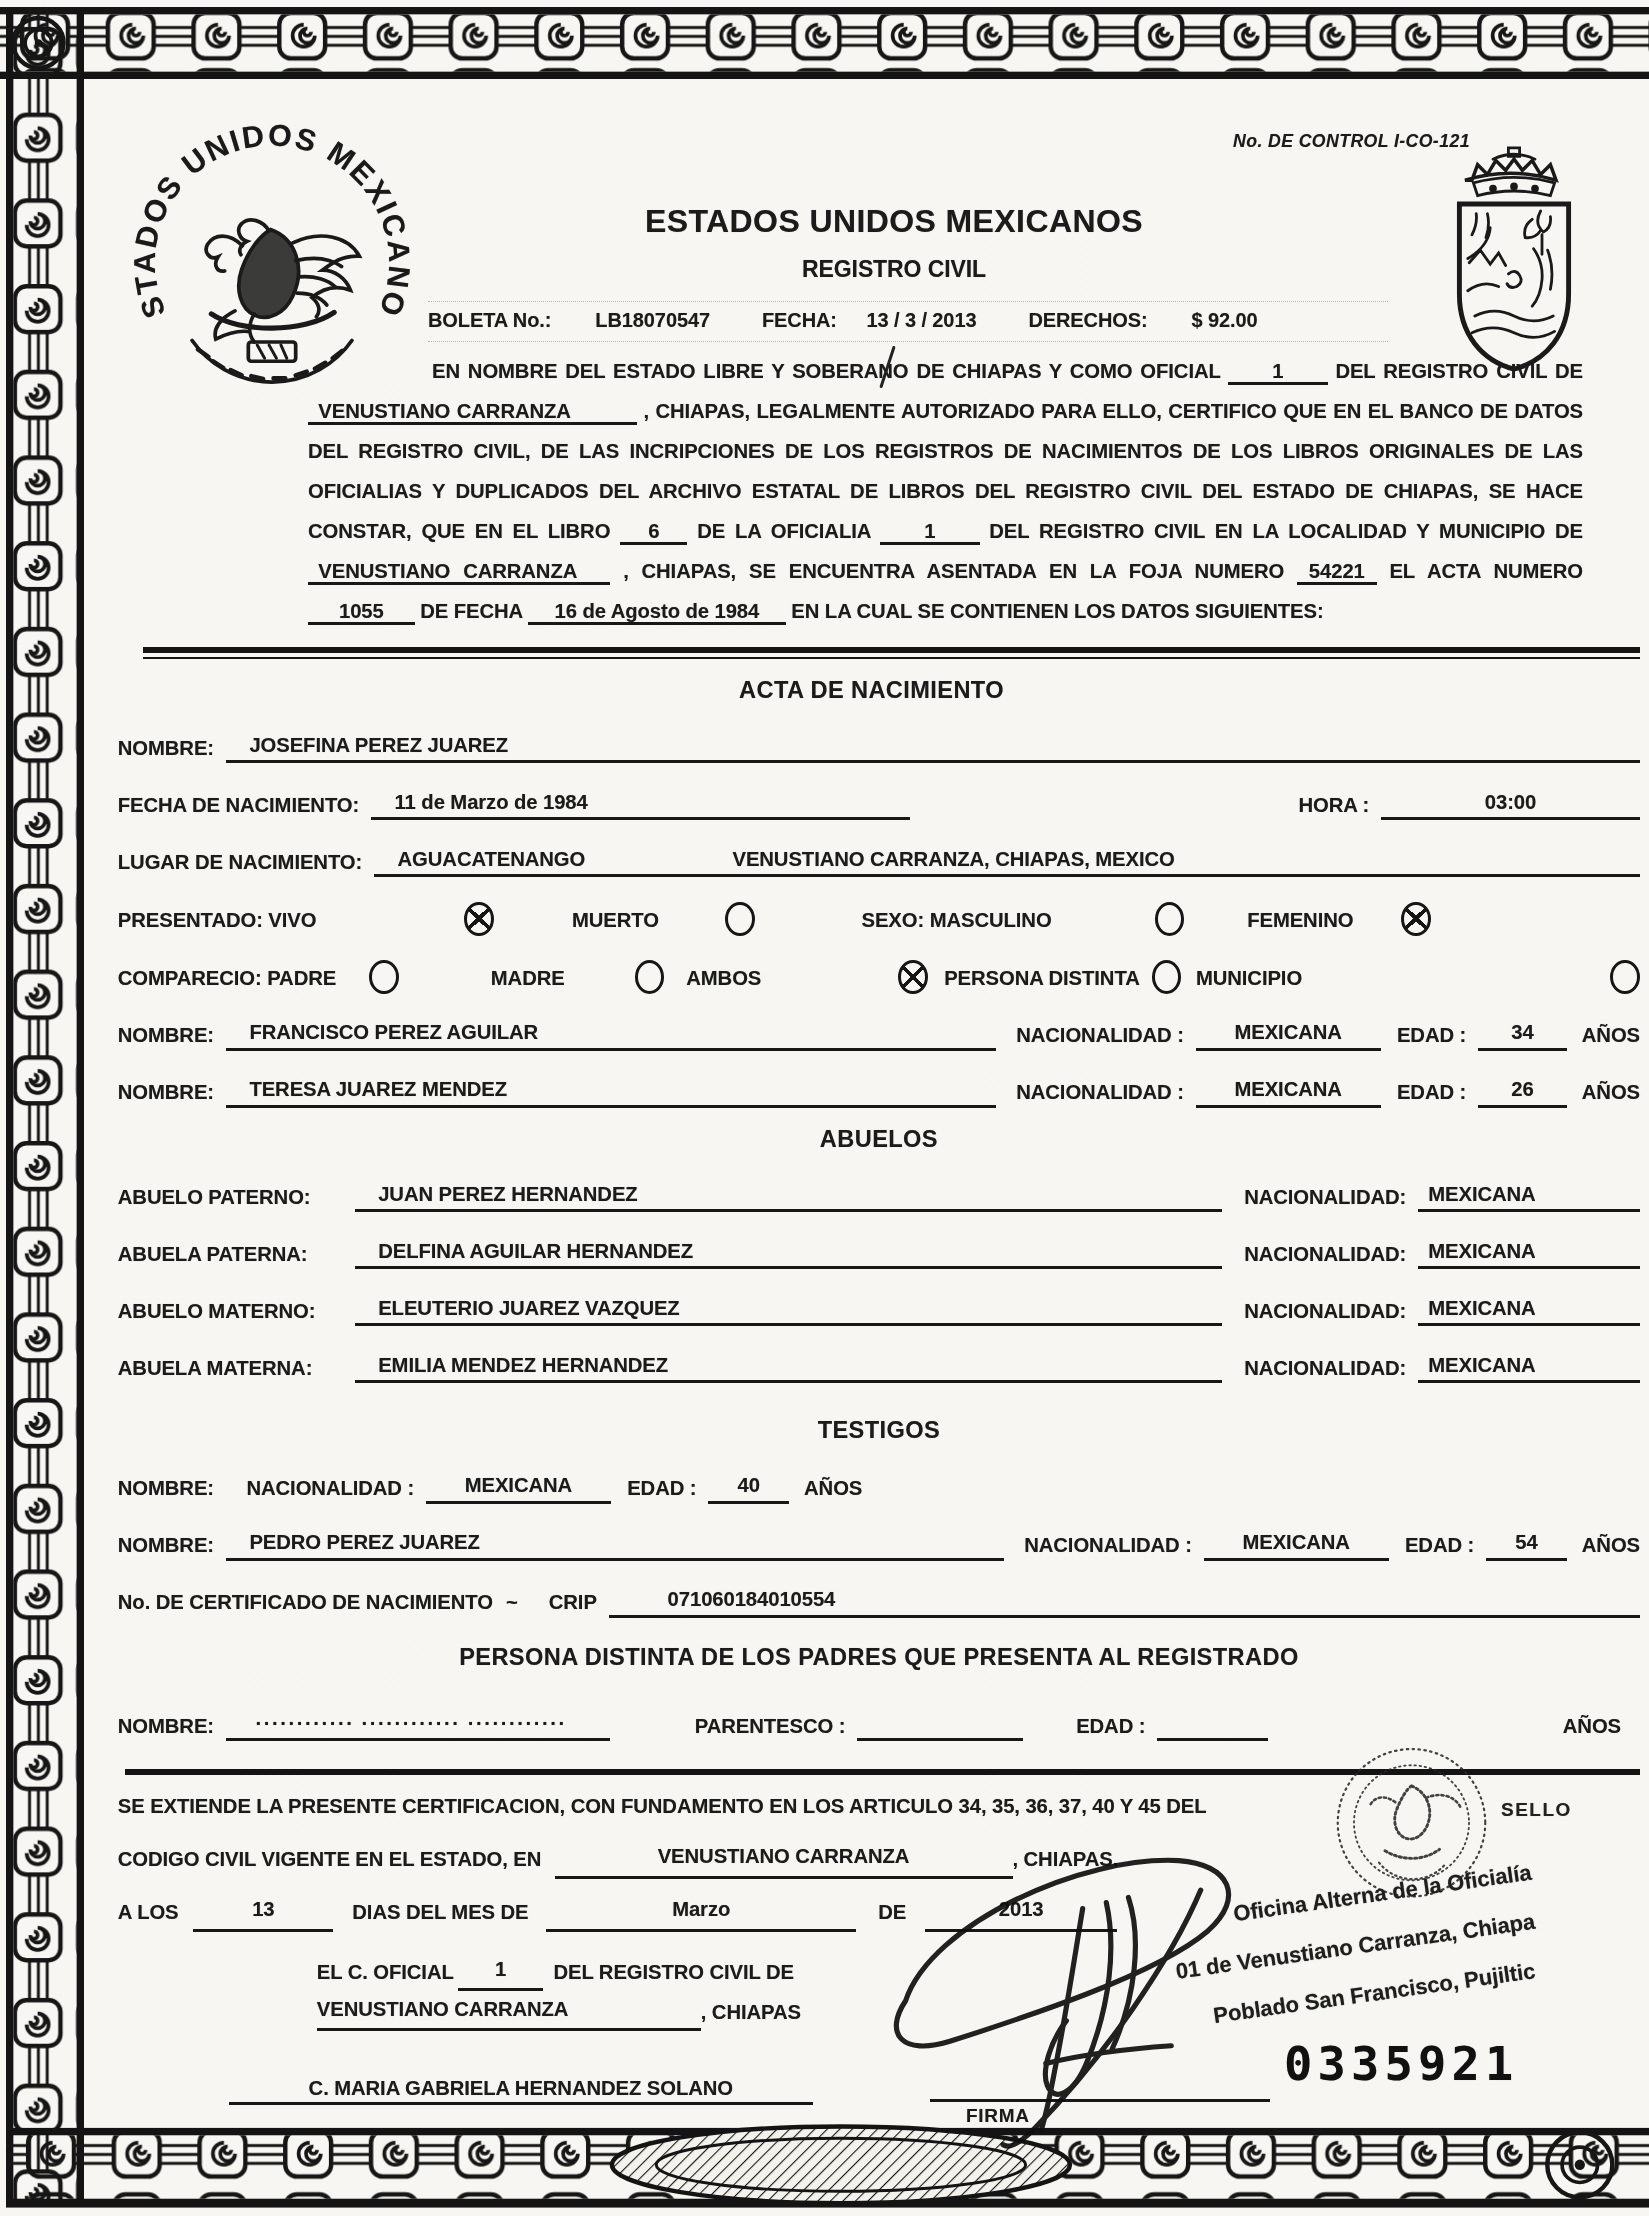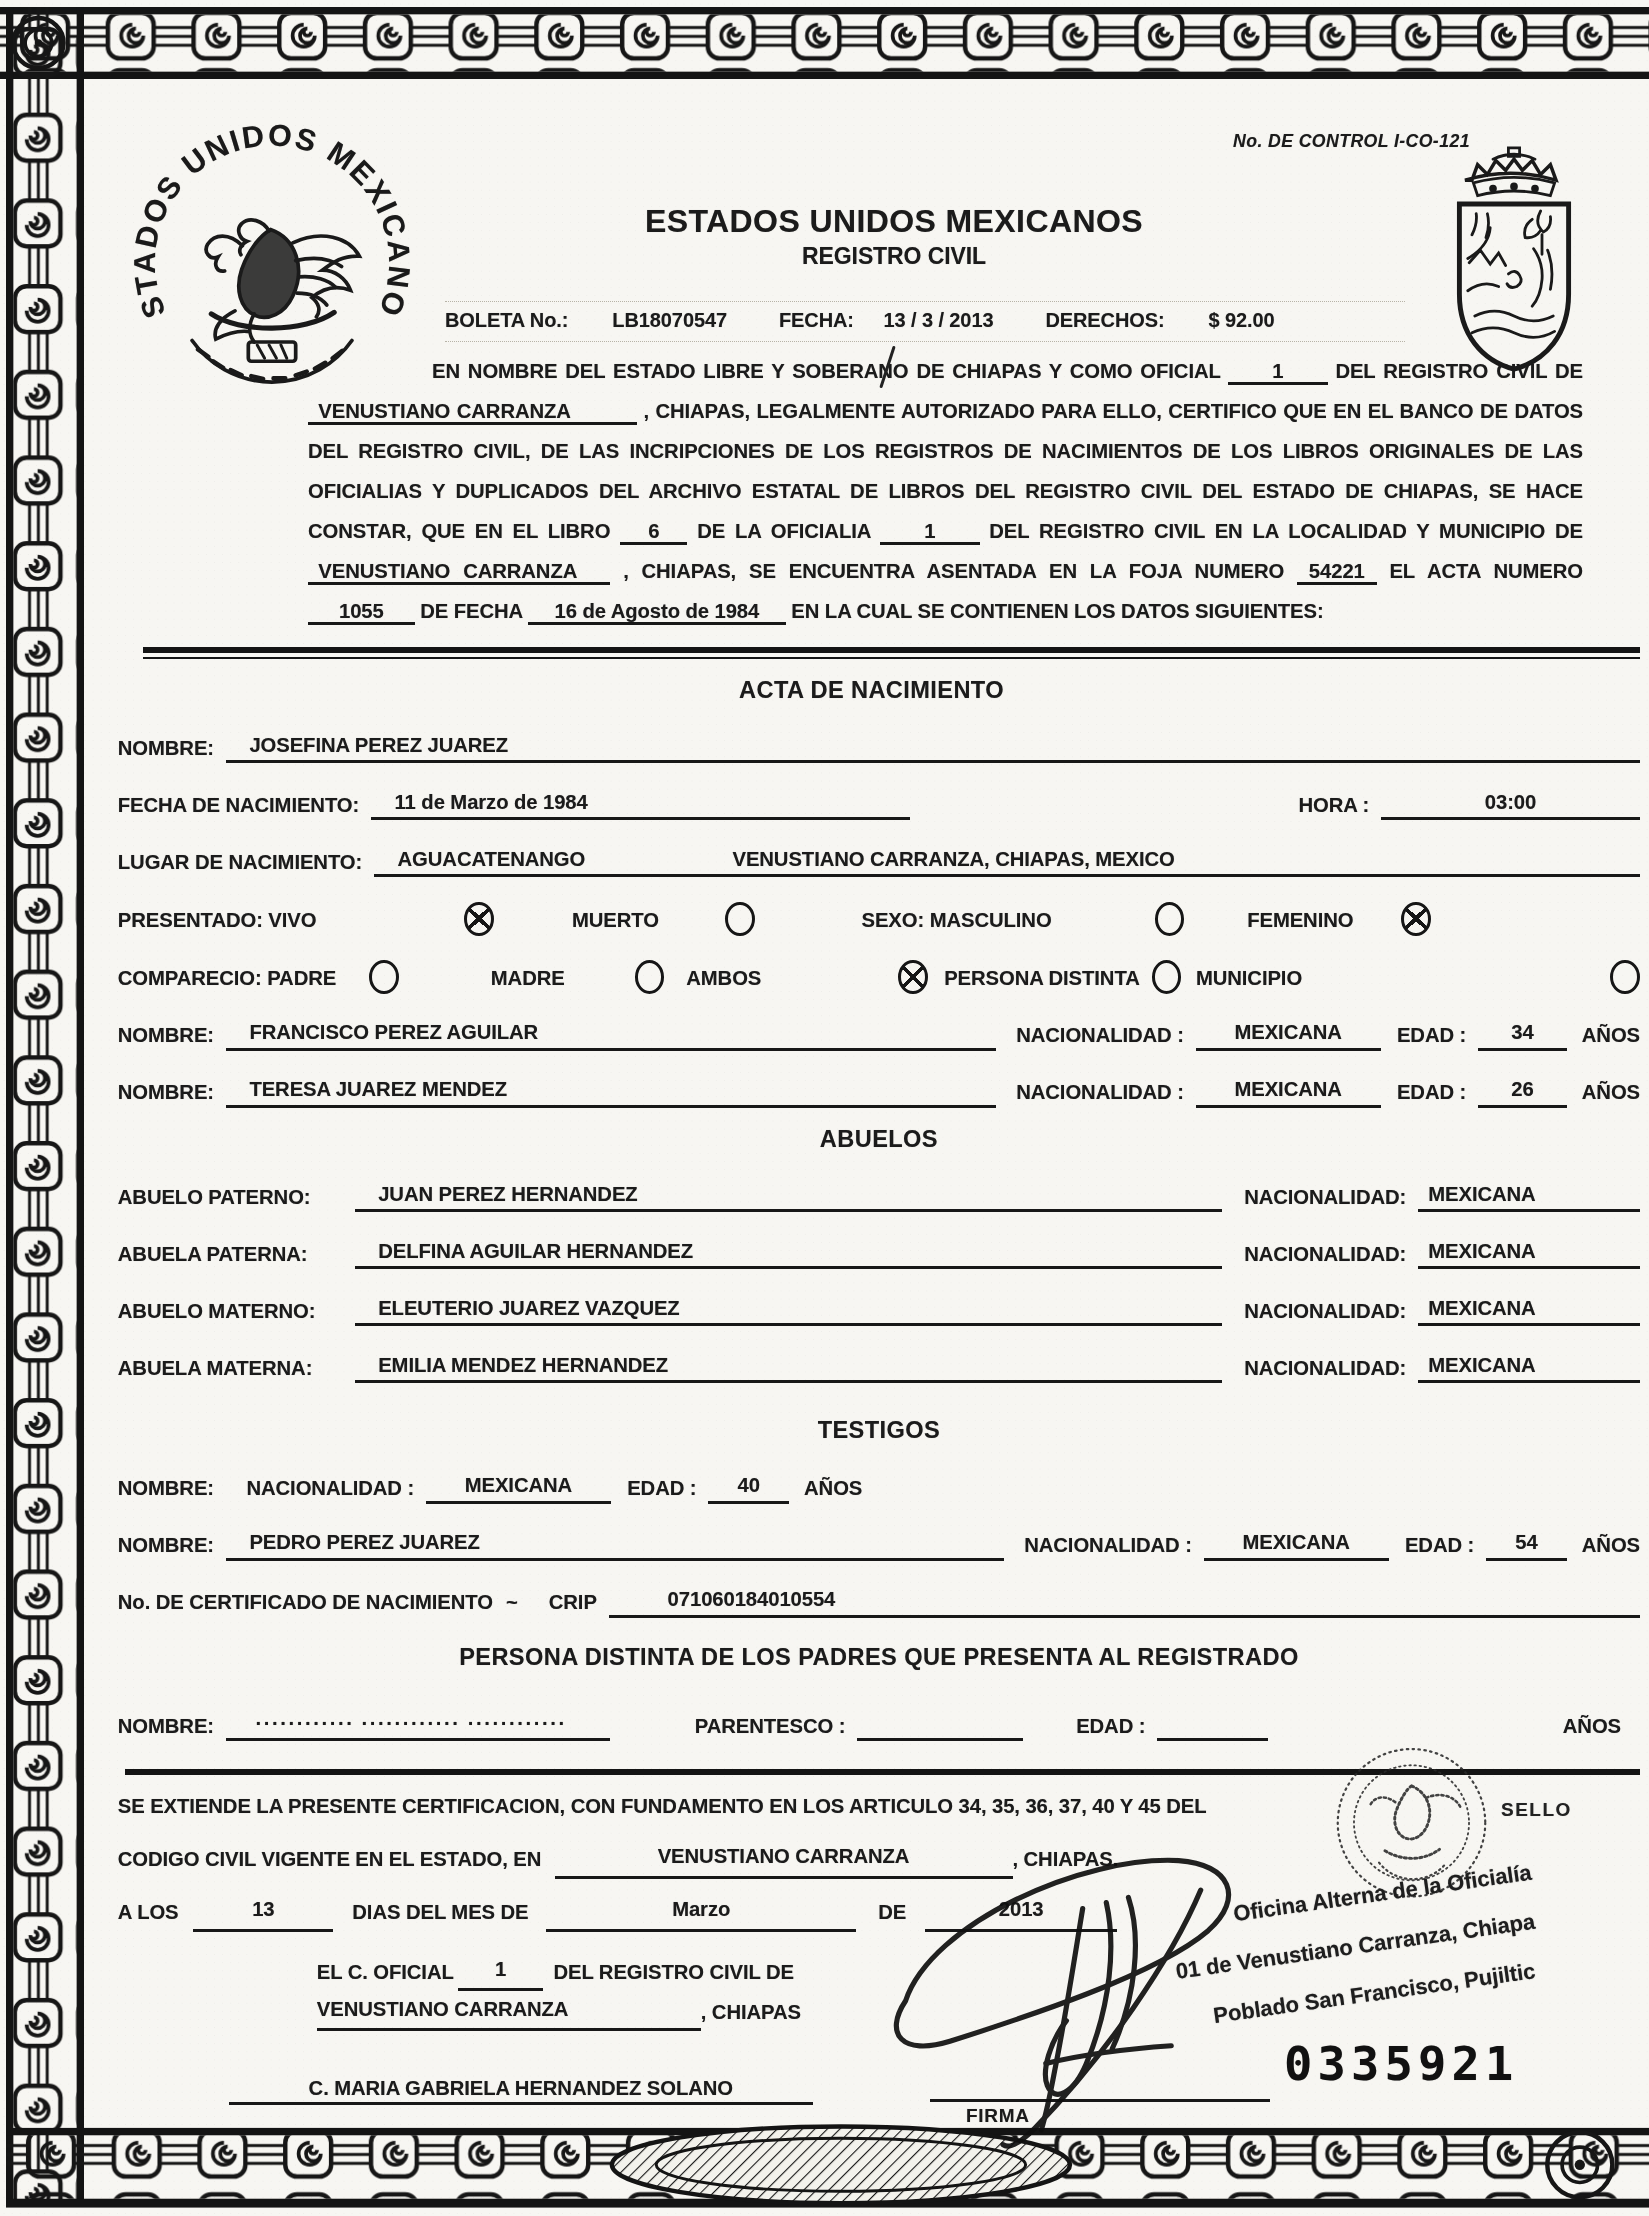--- a/index.html
+++ b/index.html
@@ -24,23 +24,23 @@
     position:absolute;left:103px;top:85px;width:1537px;
     font-weight:700;font-size:20.3px;letter-spacing:-0.1px;
     text-shadow:0 0 0.7px rgba(25,25,25,0.4);
   }
   
   .header{position:relative;height:266px;}
   .seal-left{position:absolute;left:20.7px;top:35px;width:296px;height:296px;}
   .control-no{position:absolute;left:1130px;top:46px;font-style:italic;font-size:17.7px;letter-spacing:0.4px;}
   .coat{position:absolute;left:1341px;top:58px;width:140px;height:236px;}
   .doc-title{position:absolute;left:355px;width:872px;top:118px;text-align:center;font-size:32px;letter-spacing:0.4px;}
-  .doc-subtitle{position:absolute;left:355px;width:872px;top:158px;text-align:center;font-size:23px;}
+  .doc-subtitle{position:absolute;left:355px;width:872px;top:171px;text-align:center;font-size:23px;}
   .boleta-row{
-    position:absolute;left:342px;top:216px;width:960px;
+    position:absolute;left:325px;top:216px;width:960px;
     display:flex;align-items:center;font-size:20px;
     border-top:1.5px dotted #b7b3a7;border-bottom:1.5px dotted #b7b3a7;
     padding:7.4px 0 8.9px 0;
   }
   .boleta-row .gap40{width:29.6px;}.boleta-row .gap60{width:44px;}.boleta-row .gap70{width:52px;}
   .hand-slash{position:absolute;left:783px;top:260px;width:3px;height:44px;background:#222;transform:rotate(18deg);border-radius:1.5px;}
   
   .intro{
     margin:0 0 0 205px;width:1275px;text-align:justify;
     line-height:40px;font-size:20.3px;text-indent:124px;

